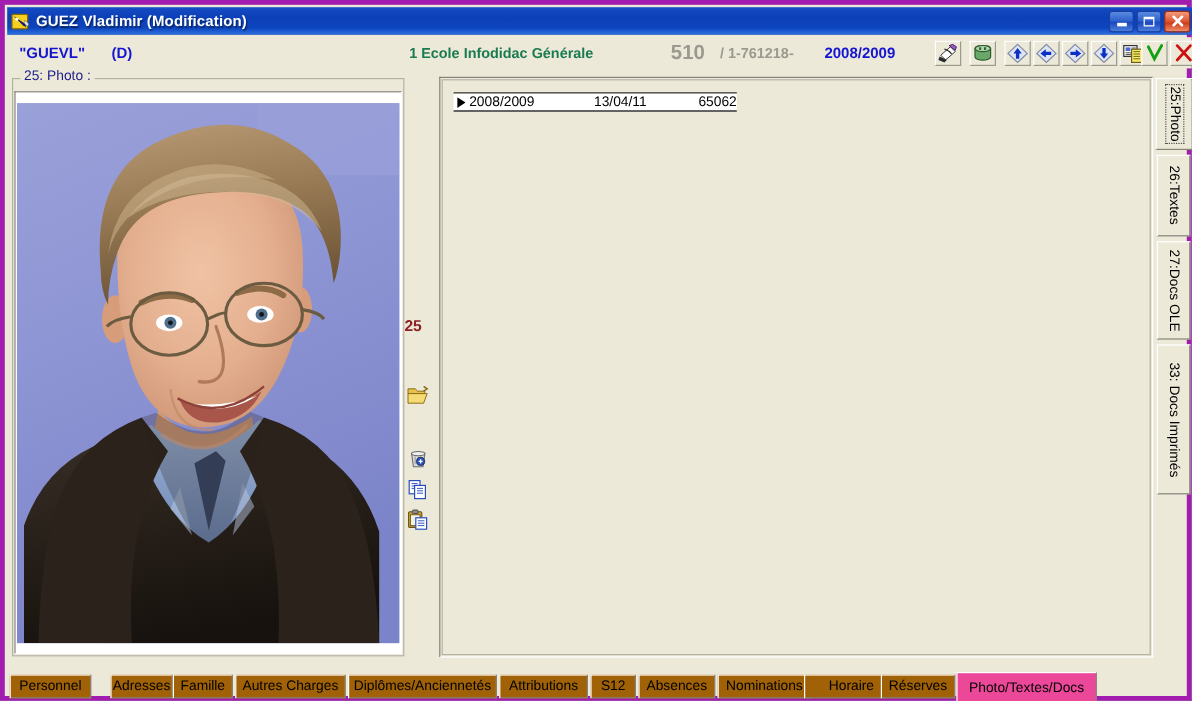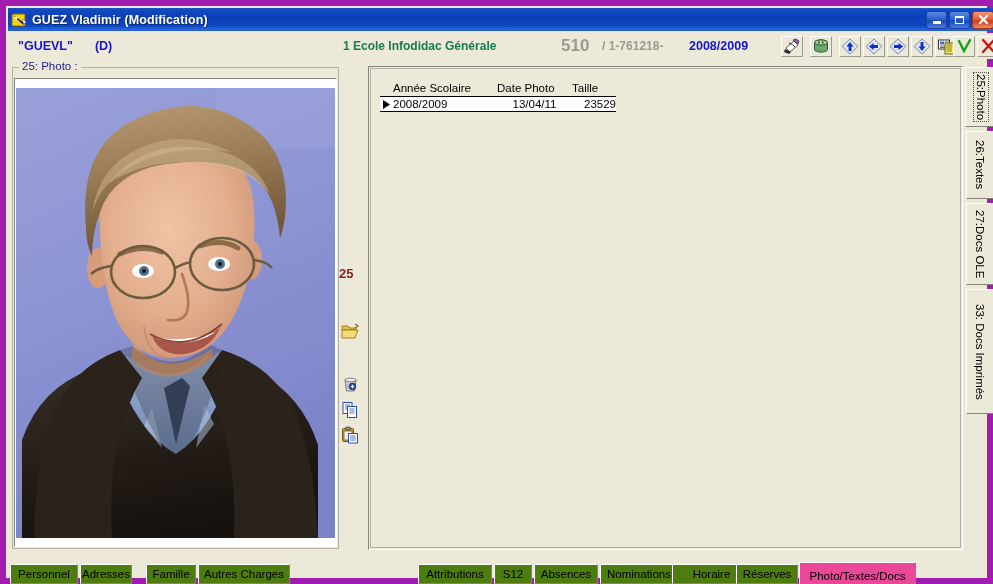--- a/index.html
+++ b/index.html
@@ -4,21 +4,21 @@
 <style>
   html,body{margin:0;padding:0;}
   body{
     width:993px;height:584px;overflow:hidden;
     font-family:"Liberation Sans", sans-serif;
     background:#0a246a;
   }
   .app-window{
     position:absolute;left:0;top:0;width:993px;height:584px;
     background:#ece9d8;
-    border:6px solid #a21caf;
+    border:4px solid #a21caf;
     box-sizing:border-box;
   }
 
   
   .titlebar{
     position:absolute;left:2px;top:2px;width:989px;height:23px;
     background:linear-gradient(to bottom,#1b54c9 0%,#1348c0 8%,#0b3fb8 40%,#0d45bf 75%,#2a6bdd 96%,#1a4fc5 100%);
     display:flex;align-items:center;
   }
   .title-icon{
@@ -129,21 +129,21 @@
   .vtab span{
     writing-mode:vertical-rl;text-orientation:mixed;
     font-size:11.5px;color:#000;white-space:nowrap;
   }
   .vtab.active span{outline:1px dotted #555;outline-offset:1px;}
 
   
   .btabs{position:absolute;left:4px;top:556px;width:985px;height:24px;}
   .btab{
     position:absolute;top:2px;height:20px;
-    background:#4d7c0f;box-sizing:border-box;
+    background:#a16207;box-sizing:border-box;
     border-top:1px solid #ffffff;border-left:1px solid #ffffff;
     border-right:1px solid #85837a;border-bottom:1px solid #85837a;
     display:flex;align-items:center;justify-content:center;
     font-size:11.5px;color:#000;white-space:nowrap;padding:0 5px;
   }
   .btab.active{
     top:0px;height:27px;background:#ec4899;
     border-bottom:1px solid #ece9d8;
     border-top:1px solid #ffffff;border-left:1px solid #ffffff;
     border-right:1px solid #85837a;
@@ -399,36 +399,30 @@
         <rect x="3" y="5" width="8" height="9" fill="#f3f0e4" stroke="#6a5210" stroke-width=".7"></rect>
         <rect x="7.5" y="7.5" width="9" height="9.5" fill="#ffffff" stroke="#2a4fbd" stroke-width="1"></rect>
         <path d="M9.2 10 h5.5 M9.2 12 h5.5 M9.2 14 h5.5" stroke="#2a4fbd" stroke-width=".8"></path>
       </svg>
     </div>
   </div>
 
   <div class="grid-panel">
     <div class="grid-panel-in">
       <div class="grid-table">
-        <div class="grid-head">
-          <div style="width:13px;"></div>
-          <div style="width:104px;">Année Scolaire</div>
-          <div style="width:75px;">Date Photo</div>
-          <div style="width:44px;">Taille</div>
-        </div>
         <div class="grid-headline"></div>
         <div class="grid-row">
           <div class="row-marker">
             <svg width="7" height="9" viewBox="0 0 7 9">
                 <path d="M0 0 L7 4.5 L0 9 Z" fill="#000"></path>
               </svg>
           </div>
           <div class="cell" style="width:104px;">2008/2009</div>
-          <div class="cell" style="width:75px;text-align:center;">13/04/11</div>
-          <div class="cell" style="width:44px;text-align:right;">23529</div>
+          <div class="cell" style="width:75px;">13/04/11</div>
+          <div class="cell" style="width:44px;text-align:right;">65062</div>
         </div>
       </div>
     </div>
   </div>
 
   <div class="vtabs">
     <div class="vtab active" style="top:1px;height:60px;">
       <span>25:Photo</span>
     </div>
     <div class="vtab" style="top:65px;height:68px;">
@@ -437,23 +431,24 @@
     <div class="vtab" style="top:137px;height:82px;">
       <span>27:Docs OLE</span>
     </div>
     <div class="vtab" style="top:223px;height:125px;">
       <span>33: Docs Imprimés</span>
     </div>
   </div>
 
   <div class="btabs">
     <div class="btab" style="left:0px;width:68px;">Personnel</div>
-    <div class="btab" style="left:70px;width:52px;">Adresses</div>
+    <div class="btab" style="left:84px;width:52px;">Adresses</div>
     <div class="btab" style="left:136px;width:50px;">Famille</div>
     <div class="btab" style="left:188px;width:92px;">Autres Charges</div>
+    <div class="btab" style="left:282px;width:124px;">Diplômes/Anciennetés</div>
     <div class="btab" style="left:408px;width:74px;">Attributions</div>
     <div class="btab" style="left:484px;width:38px;">S12</div>
     <div class="btab" style="left:524px;width:64px;">Absences</div>
     <div class="btab" style="left:590px;width:78px;">Nominations</div>
     <div class="btab" style="left:662px;width:68px;padding-left:16px;">Horaire</div>
     <div class="btab" style="left:726px;width:62px;">Réserves</div>
     <div class="btab active" style="left:789px;width:117px;">Photo/Textes/Docs</div>
   </div>
 
 </div>

